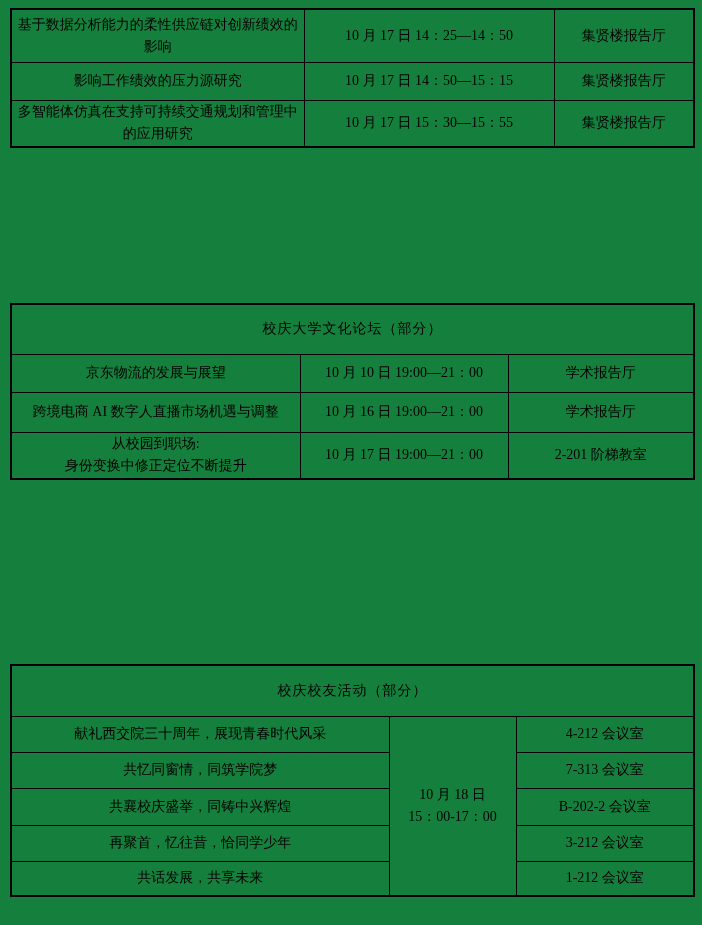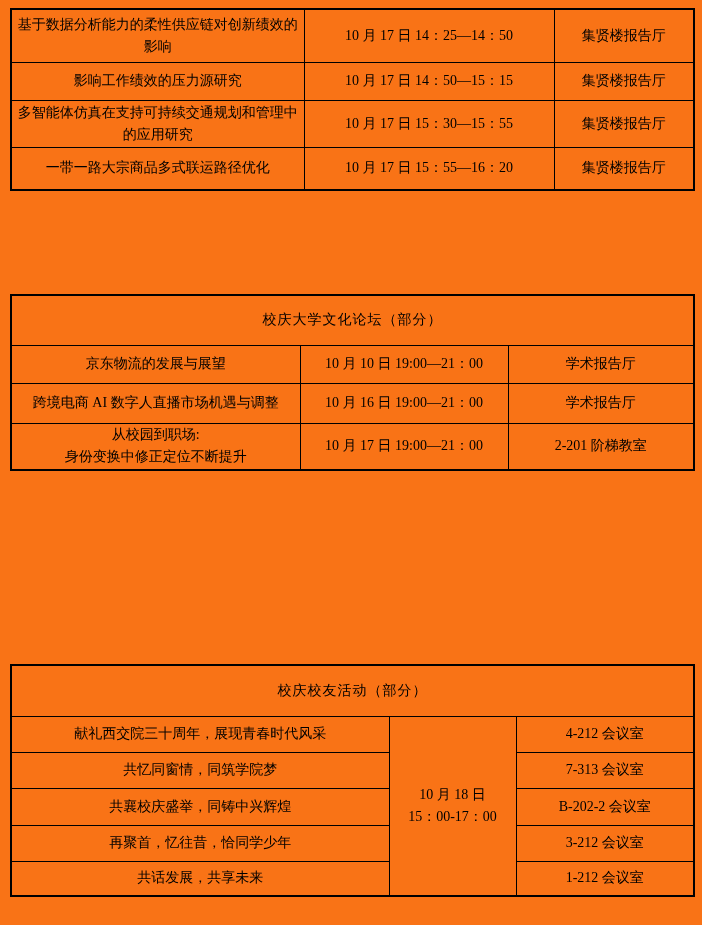--- a/index.html
+++ b/index.html
@@ -1,20 +1,20 @@
 <!DOCTYPE html>
 <html><head>
 <meta charset="utf-8">
 <style>
   html, body { margin: 0; padding: 0; background: #ffffff; }
   .page {
     position: relative;
     width: 702px;
     height: 925px;
-    background: #f97316;
+    background: #15803d;
     color: #000000;
     font-family: "Liberation Serif", "DejaVu Serif", serif;
     overflow: hidden;
   }
   table.sched {
     position: absolute;
     left: 10px;
     border-collapse: collapse;
     table-layout: fixed;
     border: 2px solid #000000;
@@ -38,21 +38,21 @@
   }
   td.pre { white-space: pre-line; }
   td.two-line-topic { line-height: 25px; }
   td.merged-time { line-height: 34px; }
   
   td.valign-low {
     vertical-align: bottom;
     padding-bottom: 7px;
   }
   #table1 { top: 8px;   width: 683px; }
-  #table2 { top: 294px; width: 683px; border-radius: 16px; }
+  #table2 { top: 303px; width: 683px; border-radius: 16px; }
   #table3 { top: 664px; width: 683px; }
 </style>
 </head>
 <body>
 
 <div class="page">
 
   <table id="table1" class="sched">
     <colgroup>
       <col style="width:293px">
@@ -66,25 +66,20 @@
         <td>集贤楼报告厅</td>
       </tr>
       <tr style="height:38px">
         <td>影响工作绩效的压力源研究</td>
         <td>10 月 17 日 14：50—15：15</td>
         <td>集贤楼报告厅</td>
       </tr>
       <tr style="height:47px">
         <td>多智能体仿真在支持可持续交通规划和管理中的应用研究</td>
         <td>10 月 17 日 15：30—15：55</td>
-        <td>集贤楼报告厅</td>
-      </tr>
-      <tr style="height:43px">
-        <td>一带一路大宗商品多式联运路径优化</td>
-        <td>10 月 17 日 15：55—16：20</td>
         <td>集贤楼报告厅</td>
       </tr>
     </tbody>
   </table>
 
   <table id="table2" class="sched">
     <colgroup>
       <col style="width:289px">
         <col style="width:208px">
         <col style="width:186px">

